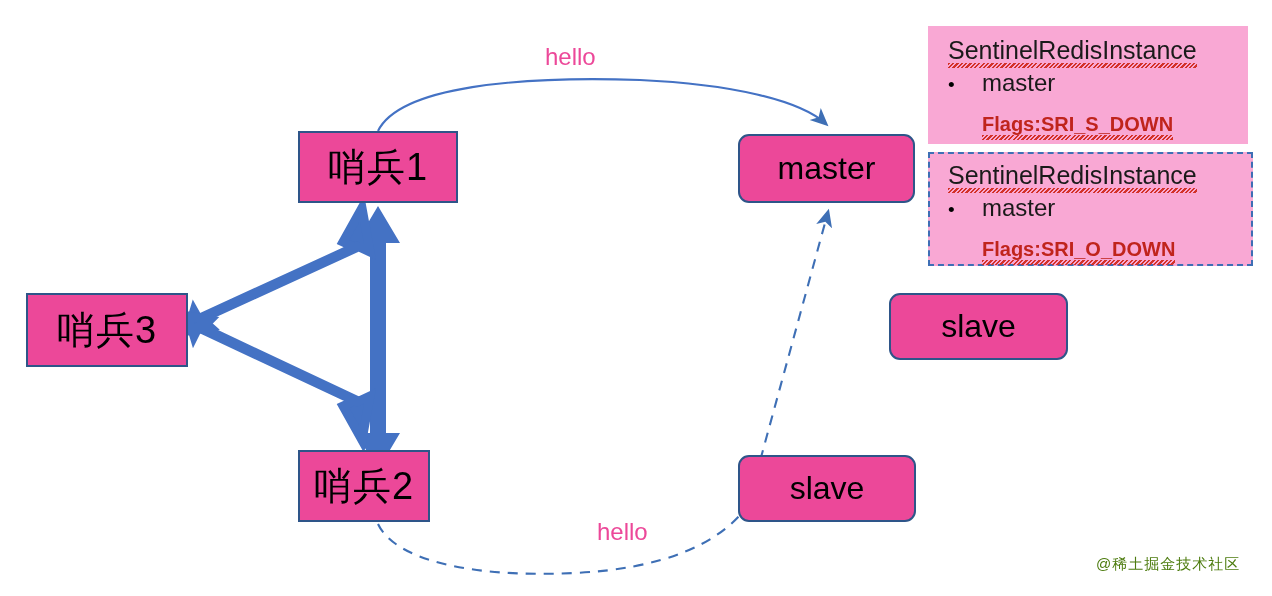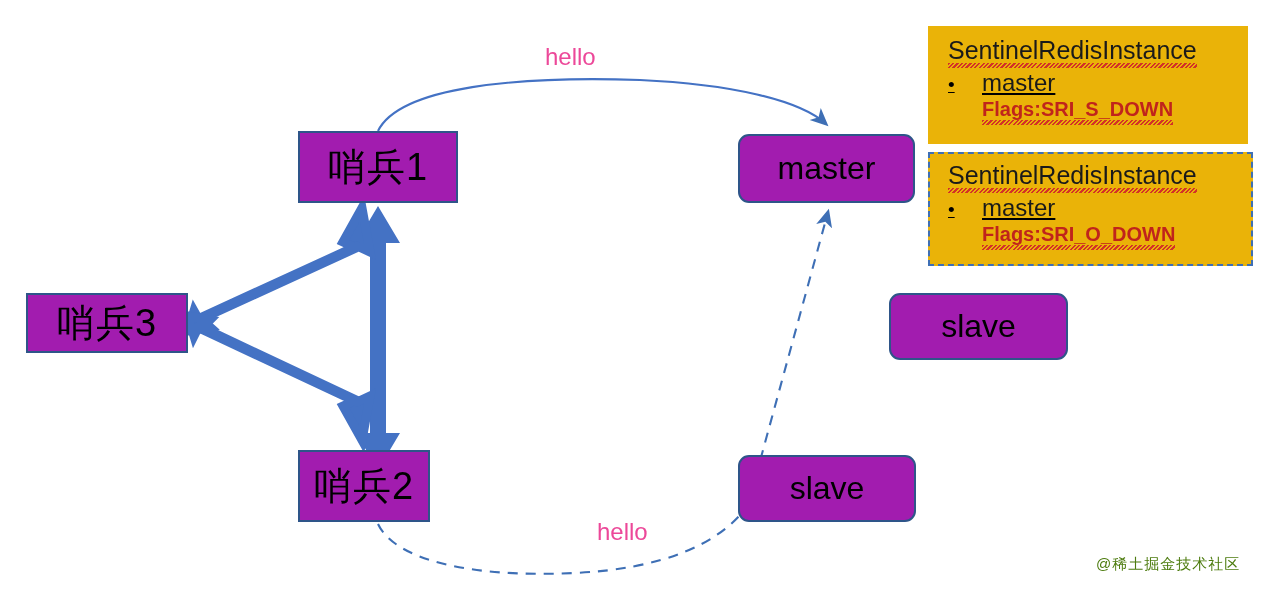--- a/index.html
+++ b/index.html
@@ -23,21 +23,21 @@
     left: 0;
     top: 0;
     width: 1272px;
     height: 596px;
     pointer-events: none;
   }
   
   .node {
     position: absolute;
     box-sizing: border-box;
-    background: #a21caf;
+    background: #ec4899;
     border: 2px solid #2E5589;
     display: flex;
     align-items: center;
     justify-content: center;
     color: #000000;
     white-space: nowrap;
     text-align: right;
   }
   .node.sentinel {
     border-radius: 0px;
@@ -52,23 +52,22 @@
   .edge-label {
     position: absolute;
     font-size: 24px;
     color: #ec4899;
     white-space: nowrap;
   }
   
   .panel {
     position: absolute;
     box-sizing: border-box;
-    background: #eab308;
+    background: #f9a8d4;
     padding: 0;
-    text-decoration: underline;
   }
   .panel.dashed {
     border: 2px dashed #3E6FB5;
   }
   .panel.plain {
     border: 2px solid transparent;
   }
   .panel-title {
     font-size: 25px;
     color: #1a1a1a;
@@ -100,21 +99,21 @@
     color: #000;
     width: 34px;
     flex: 0 0 34px;
   }
   .panel-item {
     font-size: 24px;
     color: #1a1a1a;
   }
   .flags-wrap {
     padding-left: 52px;
-    margin-top: 1px;
+    margin-top: 16px;
   }
   .flags-text {
     font-size: 20px;
     font-weight: bold;
     color: #C0241C;
     display: inline-block;
   }
   
   .watermark {
     position: absolute;
@@ -158,21 +157,21 @@
     <g>
       <path d="M 378,524 C 395,560 470,578 575,573 C 660,569 720,545 748,505
                L 828,212" fill="none" stroke="#3E6FB5" stroke-width="2.1" stroke-dasharray="10,8" marker-end="url(#dash-head)"></path>
     </g>
   </svg>
 
   <div class="node sentinel" style="left:298px; top:131px; width:160px; height:72px;">
     <span>哨兵1</span>
   </div>
 
-  <div class="node sentinel" style="left:26px; top:293px; width:162px; height:60px;">
+  <div class="node sentinel" style="left:26px; top:293px; width:162px; height:74px;">
     <span>哨兵3</span>
   </div>
 
   <div class="node sentinel" style="left:298px; top:450px; width:132px; height:72px;">
     <span>哨兵2</span>
   </div>
 
   <div class="node redis" style="left:738px; top:134px; width:177px; height:69px;">
     <span>master</span>
   </div>

